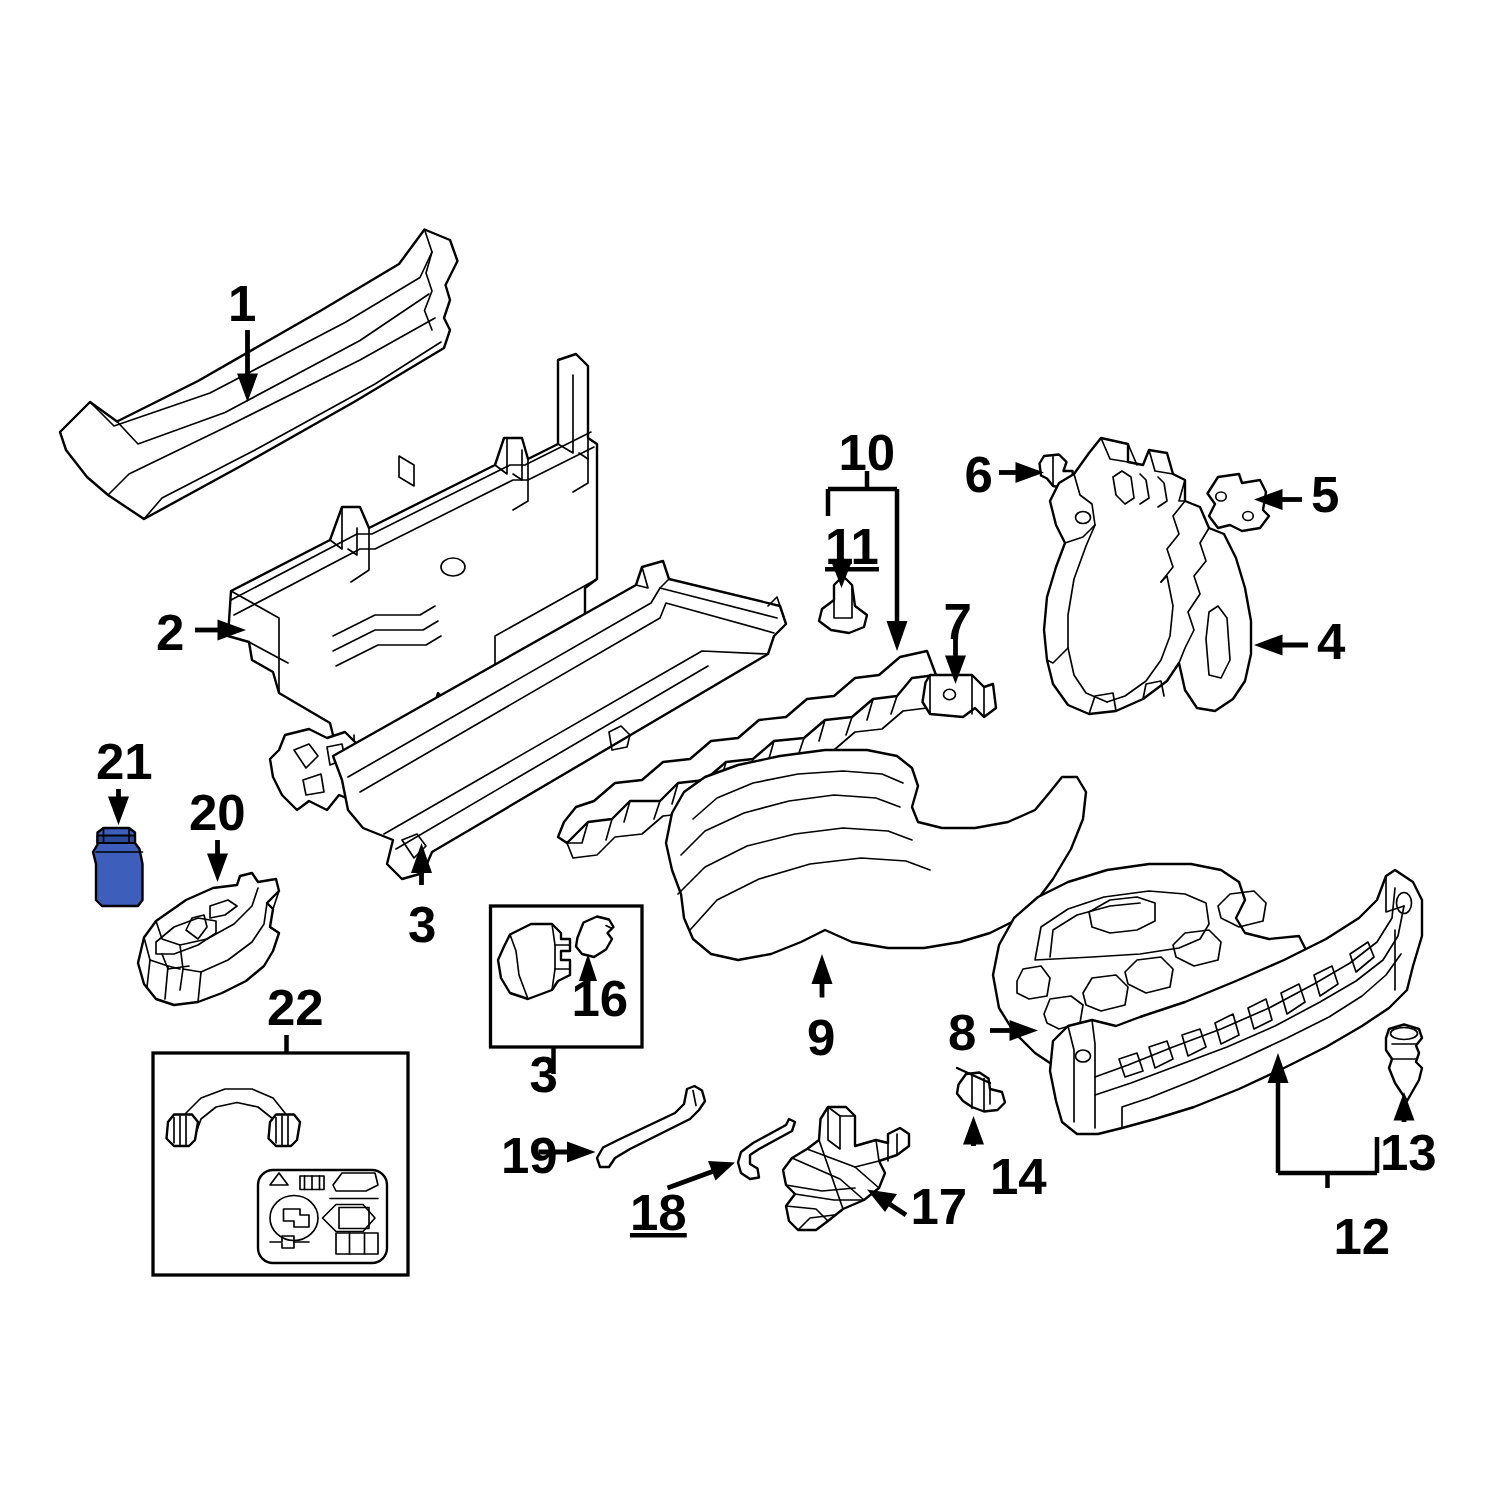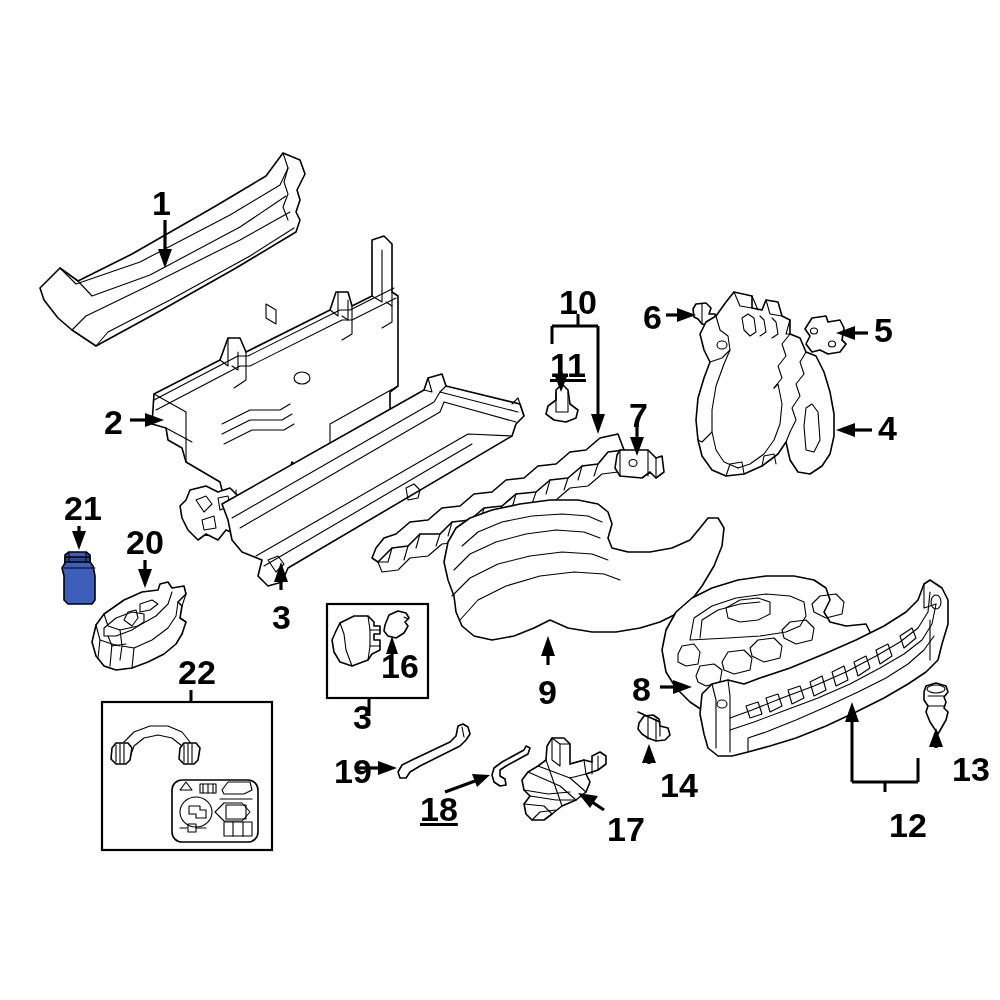--- a/index.html
+++ b/index.html
@@ -525,24 +525,24 @@
   <div class="num" style="left:272px; top:600px;">3</div>
   <div class="num" style="left:878px; top:411px;">4</div>
   <div class="num" style="left:874px; top:313px;">5</div>
   <div class="num" style="left:643px; top:300px;">6</div>
   <div class="num" style="left:629px; top:398px;">7</div>
   <div class="num" style="left:632px; top:672px;">8</div>
   <div class="num" style="left:538px; top:675px;">9</div>
   <div class="num" style="left:559px; top:285px;">10</div>
   <div class="num" style="left:550px; top:348px;text-decoration:underline;">11</div>
   <div class="num" style="left:889px; top:808px;text-align:right;">12</div>
-  <div class="num" style="left:920px; top:752px;padding-left:32px;">13</div>
+  <div class="num" style="left:920px; top:752px;">13</div>
   <div class="num" style="left:660px; top:768px;">14</div>
   <div class="num" style="left:353px; top:700px;">3</div>
   <div class="num" style="left:381px; top:649px;">16</div>
-  <div class="num" style="left:607px; top:812px;">17</div>
+  <div class="num" style="left:607px; top:788px;">17</div>
   <div class="num" style="left:420px; top:792px;text-decoration:underline;">18</div>
   <div class="num" style="left:334px; top:754px;">19</div>
   <div class="num" style="left:126px; top:525px;">20</div>
   <div class="num" style="left:64px;  top:491px;">21</div>
   <div class="num" style="left:178px; top:655px;">22</div>
 
 </div>
 
 </body></html>

